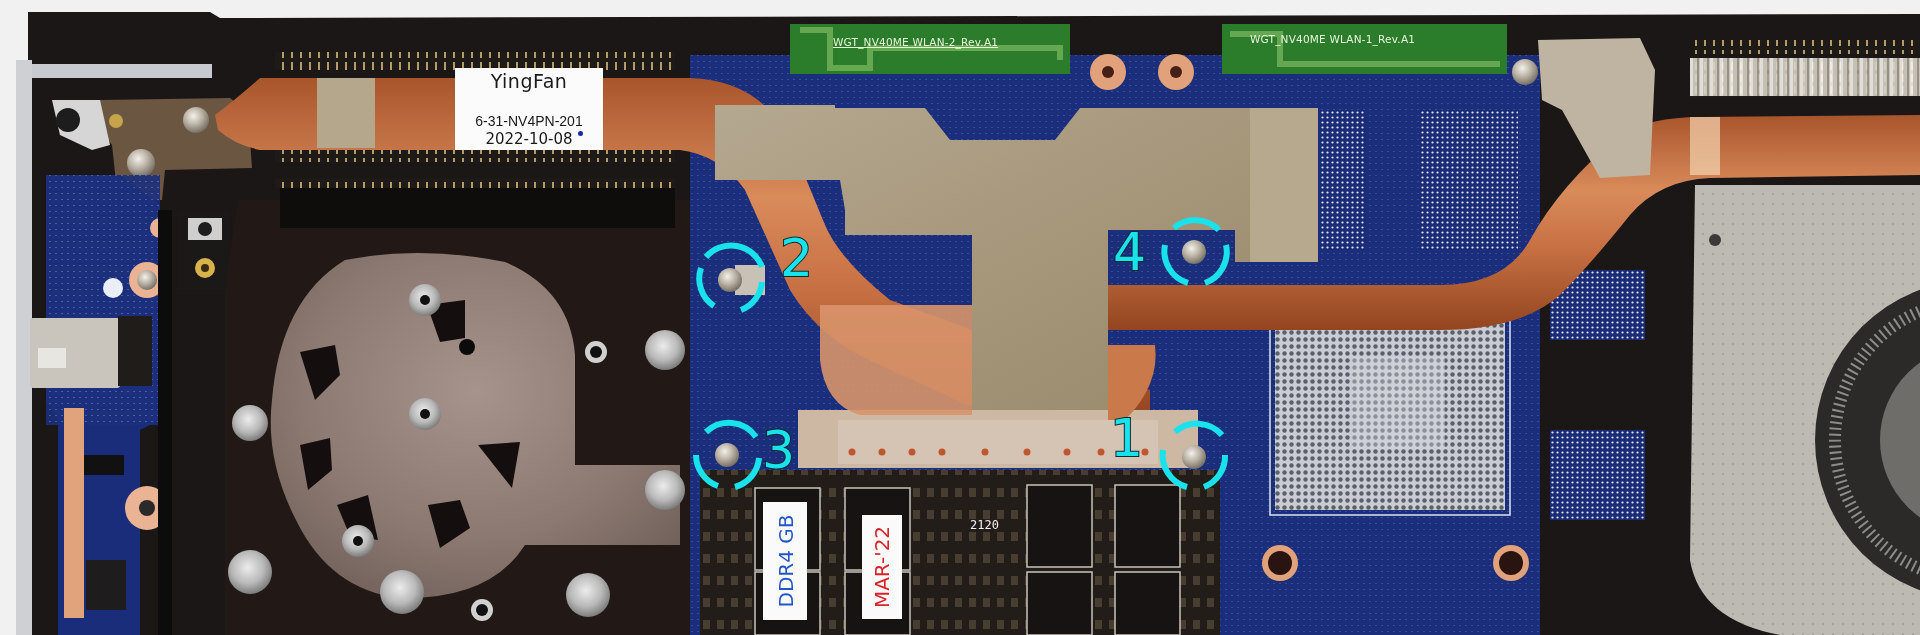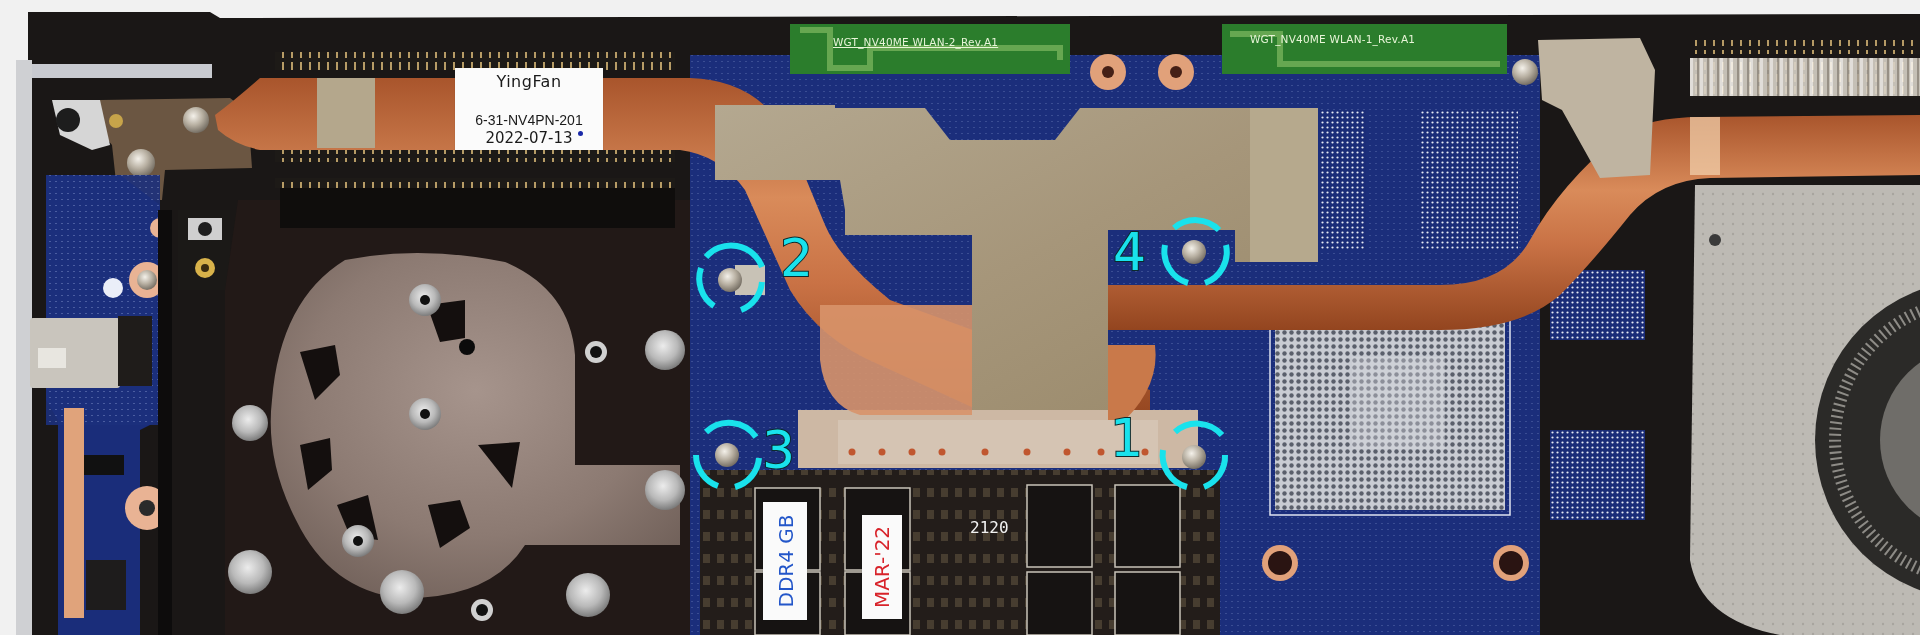--- a/index.html
+++ b/index.html
@@ -12,21 +12,21 @@
     svg.scene { position: absolute; left: 0; top: 0; }
 
     
     .label-yingfan {
       position: absolute; left: 455px; top: 68px; width: 148px; height: 82px;
       background: #fbfbfb; color: #1a1a1a; text-align: center;
       font-family: "DejaVu Sans", sans-serif;
       display: flex; flex-direction: column; justify-content: center; gap: 1px;
       box-shadow: 0 0 1px rgba(0,0,0,.2);
     }
-    .label-yingfan .l1 { font-size: 16px; letter-spacing: .5px; }
+    .label-yingfan .l1 { font-size: 19px; letter-spacing: .5px; }
     .label-yingfan .l2 { font-size: 14px; font-family: "Liberation Sans Narrow","Liberation Sans", sans-serif; margin-top: 20px; }
     .label-yingfan .l3 { font-size: 15px; }
     .label-yingfan .dot { position: absolute; right: 20px; bottom: 14px; width: 5px; height: 5px; border-radius: 50%; background: #1a2aa8; }
 
     .antenna-text {
       position: absolute; color: #e8f5d8; font-size: 10.5px; white-space: nowrap;
       font-family: "DejaVu Sans", sans-serif; letter-spacing: .2px;
     }
 
     .ram-label {
@@ -37,21 +37,21 @@
       display: inline-block; transform: rotate(-90deg); white-space: nowrap;
       font-family: "DejaVu Sans", sans-serif;
     }
 
     .screw-num {
       position: absolute; color: #19e2ec; font-size: 52px; font-weight: 400;
       font-family: "DejaVu Sans", sans-serif; line-height: 1;
       -webkit-text-stroke: 2px #0b2a2c;
       paint-order: stroke fill;
     }
-    .chip-code { position: absolute; color: #f2f2f2; font-size: 16px; font-family: "DejaVu Sans Mono", monospace; }
+    .chip-code { position: absolute; color: #f2f2f2; font-size: 12px; font-family: "DejaVu Sans Mono", monospace; }
   </style>
 </head>
 <body>
 
 <svg class="scene" width="1920" height="635" viewBox="0 0 1920 635">
   <defs>
     <linearGradient id="copperG" x1="0" y1="0" x2="0" y2="1">
       <stop offset="0" stop-color="#a9552c"></stop>
       <stop offset=".35" stop-color="#d98b5a"></stop>
       <stop offset=".6" stop-color="#c97245"></stop>
@@ -268,21 +268,21 @@
     <circle cx="730" cy="280" r="12" fill="url(#screwG)"></circle>
     <circle cx="1194" cy="252" r="12" fill="url(#screwG)"></circle>
     <circle cx="727" cy="455" r="12" fill="url(#screwG)"></circle>
     <circle cx="1194" cy="457" r="12" fill="url(#screwG)"></circle>
   </g>
 </svg>
 
 <div class="label-yingfan">
   <div class="l1">YingFan</div>
   <div class="l2">6-31-NV4PN-201</div>
-  <div class="l3">2022-07-13</div>
+  <div class="l3">2022-10-08</div>
   <span class="dot"></span>
 </div>
 
 <div class="antenna-text" style="left:833px; top:36px;text-decoration:underline;">WGT_NV40ME WLAN-2_Rev.A1</div>
 <div class="antenna-text" style="left:1250px; top:33px;text-align:center;">WGT_NV40ME WLAN-1_Rev.A1</div>
 
 <div class="ram-label" style="left:763px; top:502px; width:44px; height:118px;">
   <span style="color:#2356c9; font-size:20px;">DDR4 GB</span>
 </div>
 <div class="ram-label" style="left:862px; top:515px; width:40px; height:104px;">

